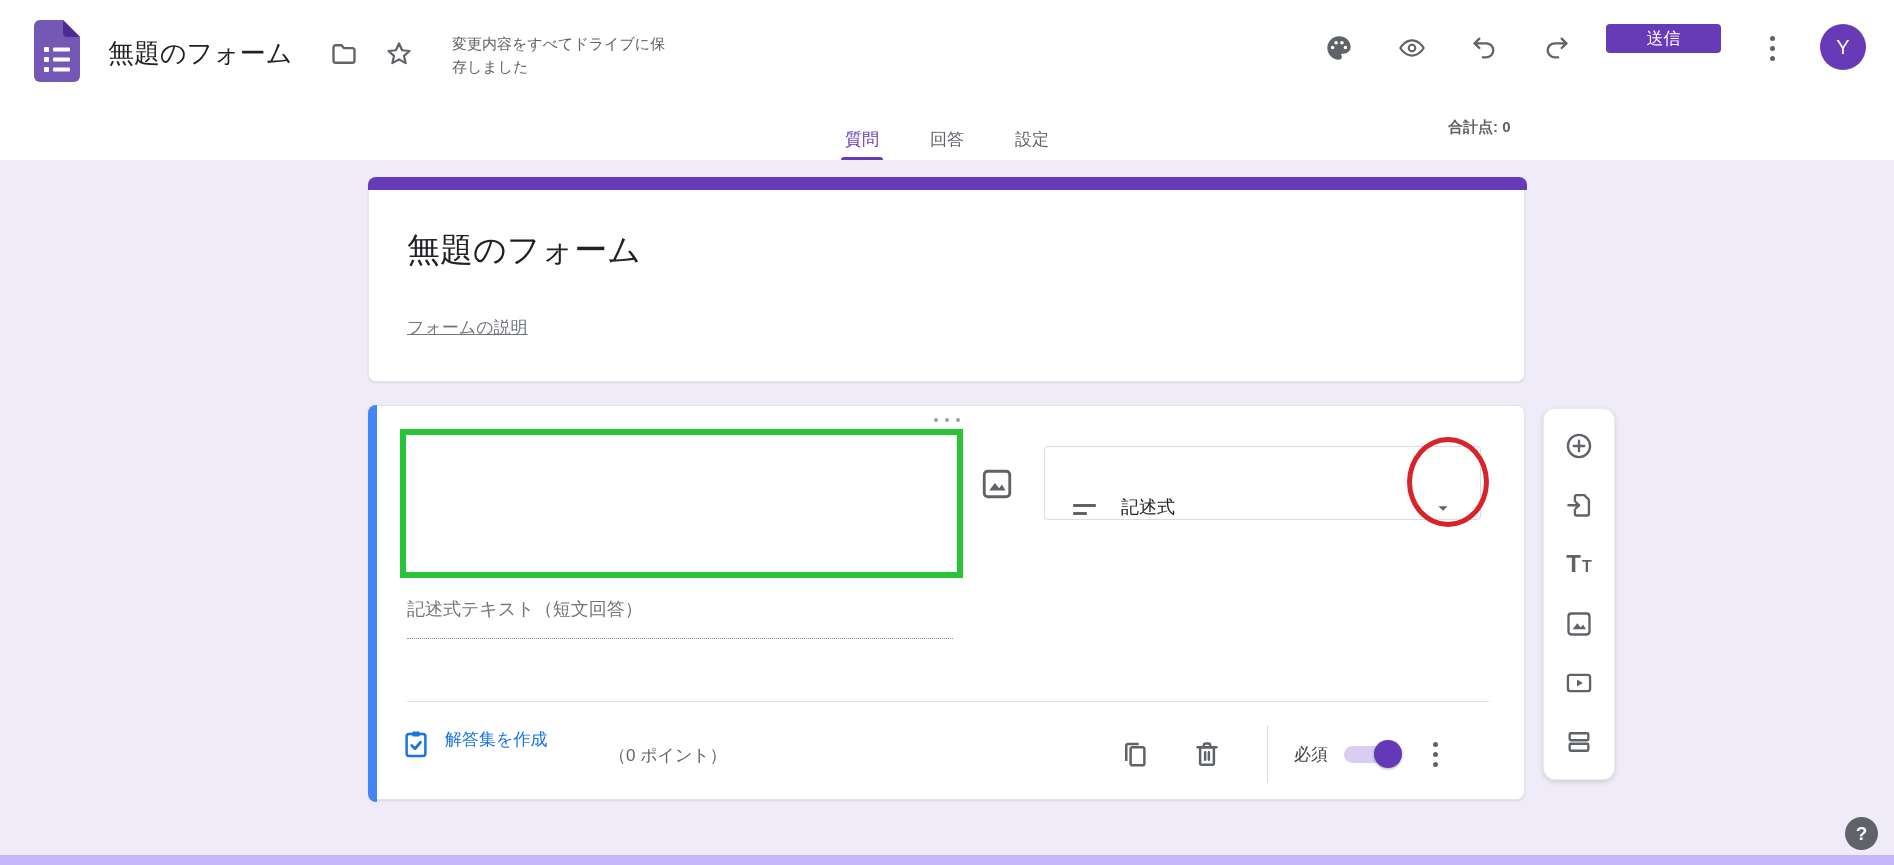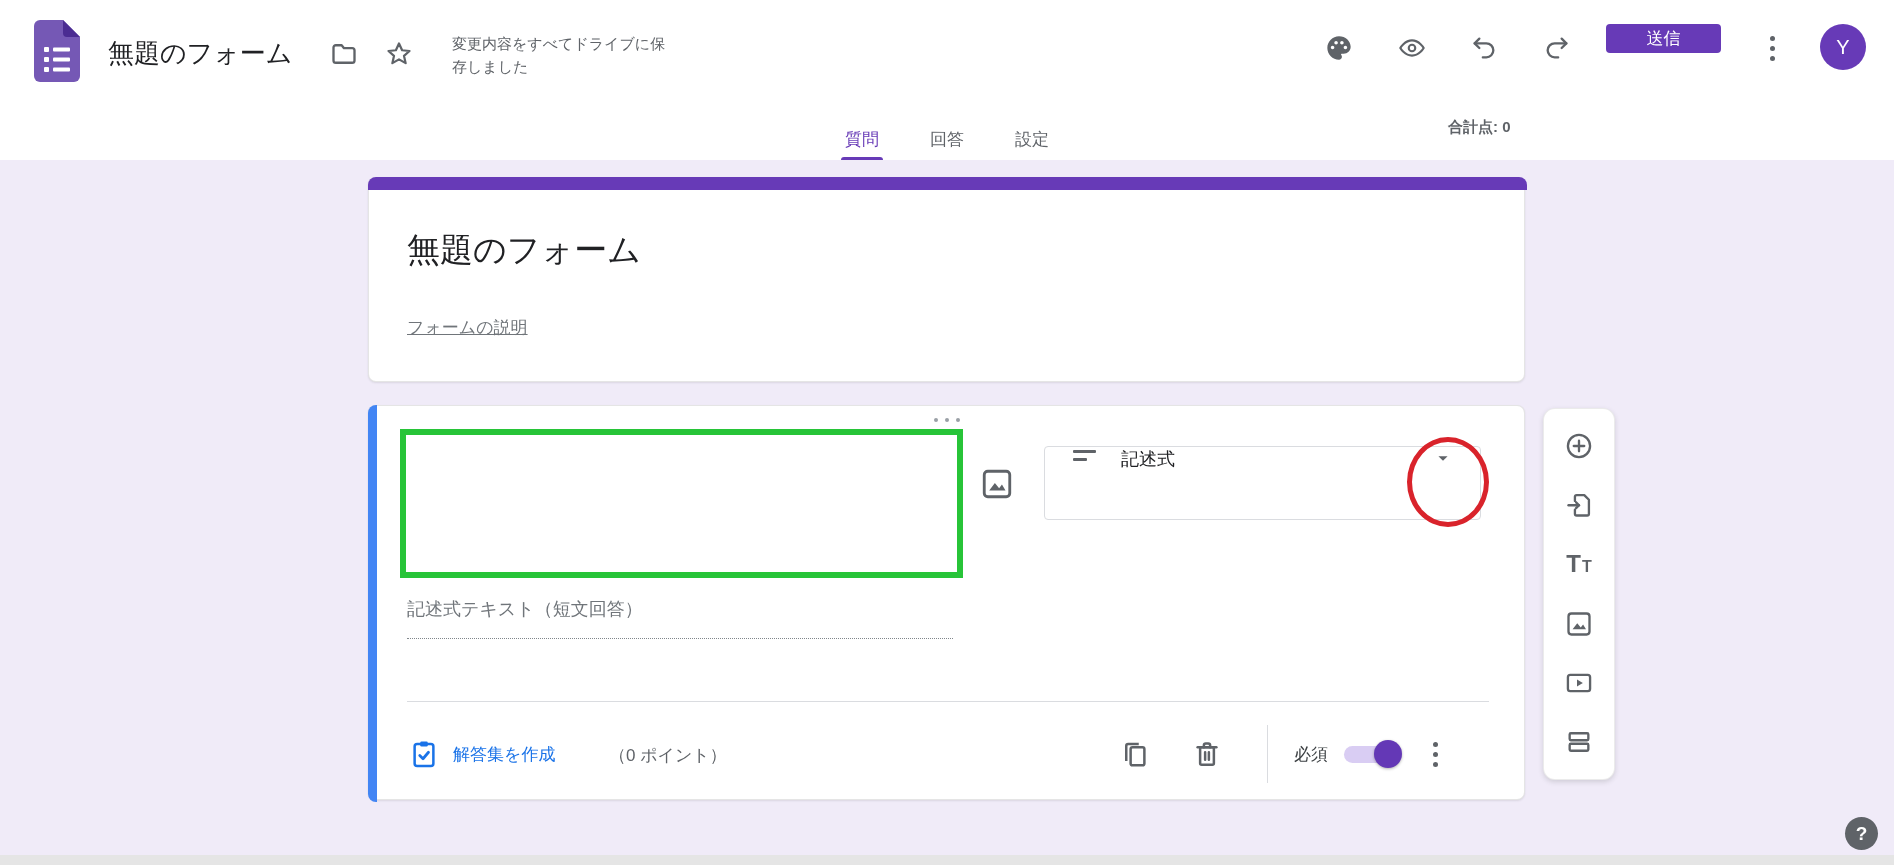--- a/index.html
+++ b/index.html
@@ -1,18 +1,18 @@
 <!DOCTYPE html>
 <html><head>
 <meta charset="utf-8">
 <style>
   * { margin:0; padding:0; box-sizing:border-box; }
   html,body { background:#fff; }
   body { font-family:"Liberation Sans","DejaVu Sans",sans-serif; color:#202124; }
-  .stage { position:relative; width:1894px; height:865px; overflow:hidden; background:#e5e5e5; }
+  .stage { position:relative; width:1894px; height:865px; overflow:hidden; background:#c4b5fd; }
   .abs { position:absolute; }
 
   
   .appbar { position:absolute; left:0; top:0; width:1894px; height:160px; background:#fff; }
   .logo { position:absolute; left:34px; top:20px; width:46px; height:62px; }
   .form-title { position:absolute; left:108px; top:36px; font-size:26px; color:#202124; white-space:nowrap; }
   .icon-btn { display:flex; align-items:center; justify-content:center; background:none; border:none; cursor:pointer; }
   .saved-status { position:absolute; left:452px; top:32px; width:225px; font-size:15px; line-height:1.55; color:#5f6368; }
   .send-btn { position:absolute; left:1606px; top:24px; width:115px; height:29px; background:#673ab7; color:#fff;
               font-size:17px; border:none; border-radius:4px; cursor:pointer; font-family:inherit; }
@@ -45,33 +45,33 @@
              border-bottom:2px solid #5f6368; border-radius:4px 4px 0 0; padding:13px 20px 0; cursor:text; }
   .q-text { font-size:20px; line-height:44px; color:#202124; letter-spacing:.3px; }
 
   .annotation-green { position:absolute; left:31px; top:23px; width:563px; height:149px;
                       border:6px solid #27c438; pointer-events:none; }
   .annotation-red { position:absolute; left:1038px; top:31px; width:82px; height:90px;
                     border:5px solid #d9232b; border-radius:50%; pointer-events:none; }
 
   .q-image-btn { position:absolute; left:608px; top:58px; width:40px; height:40px; }
   .type-select { position:absolute; left:675px; top:40px; width:437px; height:74px; border:1px solid #dadce0;
-                 border-radius:4px; display:flex; align-items:flex-start; cursor:pointer; background:#fff; }
+                 border-radius:4px; display:flex; align-items:flex-end; cursor:pointer; background:#fff; }
   .type-glyph { margin-left:28px; width:24px; height:18px; position:relative; }
   .type-glyph i { position:absolute; left:0; height:3px; background:#5f6368; border-radius:1px; }
   .type-glyph i:nth-child(1) { top:3px; width:23px; }
   .type-glyph i:nth-child(2) { top:11px; width:14px; }
   .type-label { margin-left:24px; font-size:18px; color:#202124; }
   .type-arrow { margin-left:auto; margin-right:26px; }
 
   .ans-placeholder { position:absolute; left:38px; top:191px; font-size:18px; color:#70757a; }
   .ans-underline { position:absolute; left:38px; top:232px; width:546px; border-bottom:1px dotted #80868b; }
   .q-divider { position:absolute; left:38px; top:295px; width:1082px; border-top:1px solid #dadce0; }
 
-  .answer-key { position:absolute; left:40px; top:322px; height:52px; display:flex; align-items:center; cursor:pointer; background:none; border:none; font-family:inherit; }
+  .answer-key { position:absolute; left:32px; top:322px; height:52px; display:flex; cursor:pointer; background:none; border:none; font-family:inherit; }
   .answer-key-label { margin-left:14px; font-size:17px; color:#1a73e8; }
   .points-label { position:absolute; left:240px; top:338px; font-size:17px; color:#5f6368; white-space:nowrap; }
 
   .q-actions { position:absolute; left:748px; top:318px; height:60px; display:flex; align-items:center; }
   .v-divider { width:1px; height:58px; background:#dadce0; }
   .required-label { font-size:17px; color:#3c4043; }
   .toggle { position:relative; width:60px; height:28px; cursor:pointer; }
   .toggle-track { position:absolute; left:2px; top:6px; width:56px; height:17px; border-radius:9px; background:#d9cdf3; }
   .toggle-knob { position:absolute; right:0; top:0; width:28px; height:28px; border-radius:50%; background:#6438b6;
                  box-shadow:0 1px 3px rgba(0,0,0,.3); }

